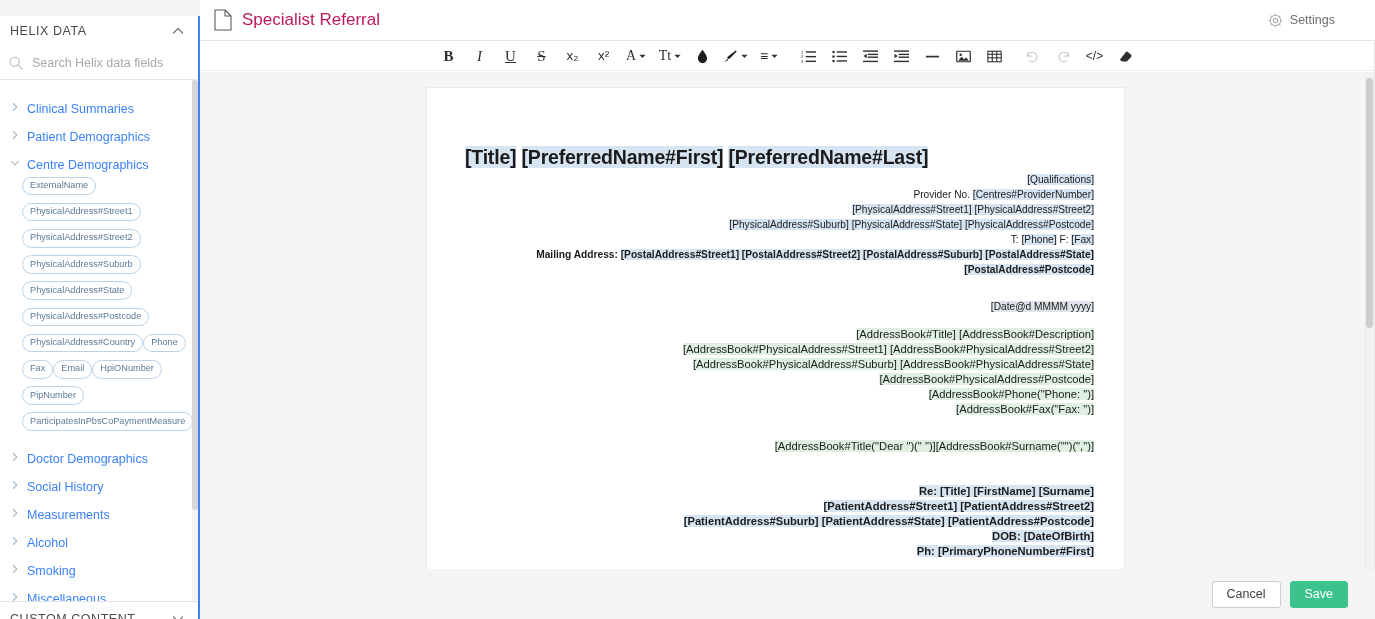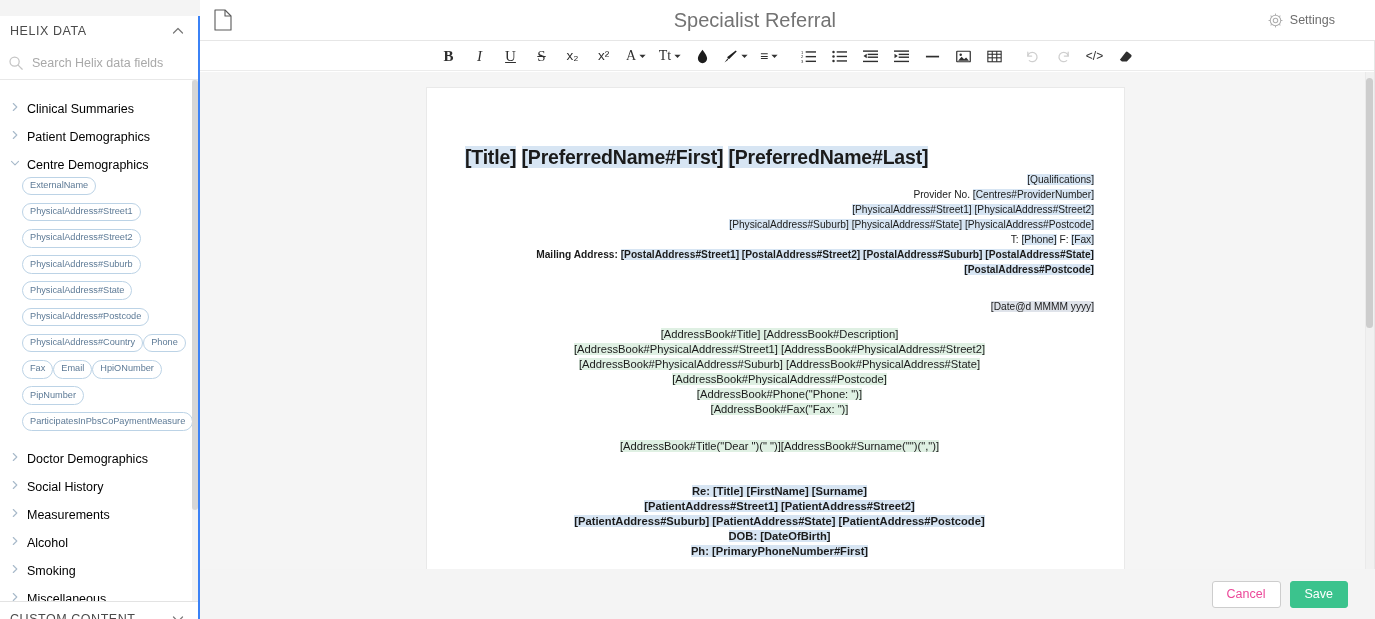--- a/index.html
+++ b/index.html
@@ -61,21 +61,21 @@
   .sb-thumb {
     position: absolute; right: 0; top: 0; width: 6px; height: 0;
     background: #d6d6d6; border-radius: 3px;
   }
 
   .group {
     display: flex; align-items: center; gap: 7px;
     height: 28px; padding-left: 10px; cursor: pointer;
   }
   .group-caret { flex: 0 0 10px; height: 10px; opacity: .75; }
-  .group-label { font-size: 12.5px; color: #000000; margin-top: 12px; }
+  .group-label { font-size: 12.5px; color: #3b82f6; margin-top: 12px; }
 
   .chips { padding: 1px 0 3px 22px; }
   .chip {
     display: inline-block;
     border: 1px solid #bcd3e6; border-radius: 10px;
     color: #5d7a96; background: #fff;
     font-size: 9.2px; line-height: 1;
     padding: 3.5px 7px 4px 7px;
     margin: 0 0 5px 0; cursor: pointer; white-space: nowrap; text-align: right;
   }
@@ -94,21 +94,21 @@
   .main {
     position: absolute; left: 200px; top: 0; right: 0; bottom: 0;
     display: flex; flex-direction: column; background: #f4f4f4;
   }
   .topbar {
     flex: 0 0 41px; height: 41px; background: #fff;
     border-bottom: 1px solid #e6e6e6;
     display: flex; align-items: center; padding: 0 18px 0 14px;
   }
   .doc-icon { flex: 0 0 18px; height: 22px; margin-right: 10px; }
-  .doc-title { font-size: 20px; color: #737373; flex: 1 1 auto; text-align: center; }
+  .doc-title { font-size: 17px; color: #be185d; flex: 1 1 auto; }
   .settings-btn {
     display: flex; align-items: center; gap: 7px; cursor: pointer;
     font-size: 12.5px; color: #6d6d6d; padding-right: 22px;
   }
   .gear { flex: 0 0 15px; height: 15px; opacity: .55; }
 
   .editor-wrap {
     flex: 1 1 auto; position: relative; overflow: hidden;
     background: #fff; border-right: 1px solid #e6e6e6;
   }
@@ -135,21 +135,21 @@
   .page {
     position: absolute; left: 226px; top: 15px;
     width: 699px; min-height: 560px; background: #fff;
     border: 1px solid #e9e9e9; border-bottom: 0;
     padding: 58px 30px 30px 38px;
   }
 
   
   .doc { font-family: "Liberation Sans", sans-serif; color: #1b1b1b; }
   .r { text-align: right; }
-  .l { text-align: center; }
+  .l { text-align: right; }
   .ttl {
     font-size: 19.5px; font-weight: bold; text-align: left;
     line-height: 1.18; margin: 0 0 3px 0; letter-spacing: -.2px;
   }
   .sm { font-size: 10.2px; line-height: 15px; }
   .smb { font-size: 10.2px; line-height: 15px; font-weight: bold; }
   .md { font-size: 11.2px; line-height: 15px; }
   .mdb { font-size: 11.2px; line-height: 15px; font-weight: bold; }
   .spacer-sm { height: 13px; }
   .spacer-md { height: 22px; }
@@ -173,21 +173,21 @@
   .footer {
     flex: 0 0 50px; height: 50px; background: #f4f4f4;
     display: flex; align-items: center; justify-content: flex-end;
     gap: 9px; padding: 0 27px 0 0;
   }
   .btn {
     font-family: "Liberation Sans", sans-serif;
     font-size: 12.5px; border-radius: 3px; cursor: pointer;
     padding: 0 14px; height: 27px; line-height: 25px;
   }
-  .btn-cancel { background: #fff; border: 1px solid #cdcdcd; color: #ec4899; }
+  .btn-cancel { background: #fff; border: 1px solid #cdcdcd; color: #404040; }
   .btn-save { background: #3bc38d; border: 1px solid #3bc38d; color: #fff; }
 </style>
 </head>
 <body>
 
 <div class="app">
 
   <aside class="sidebar">
 
     <div class="sb-header">

